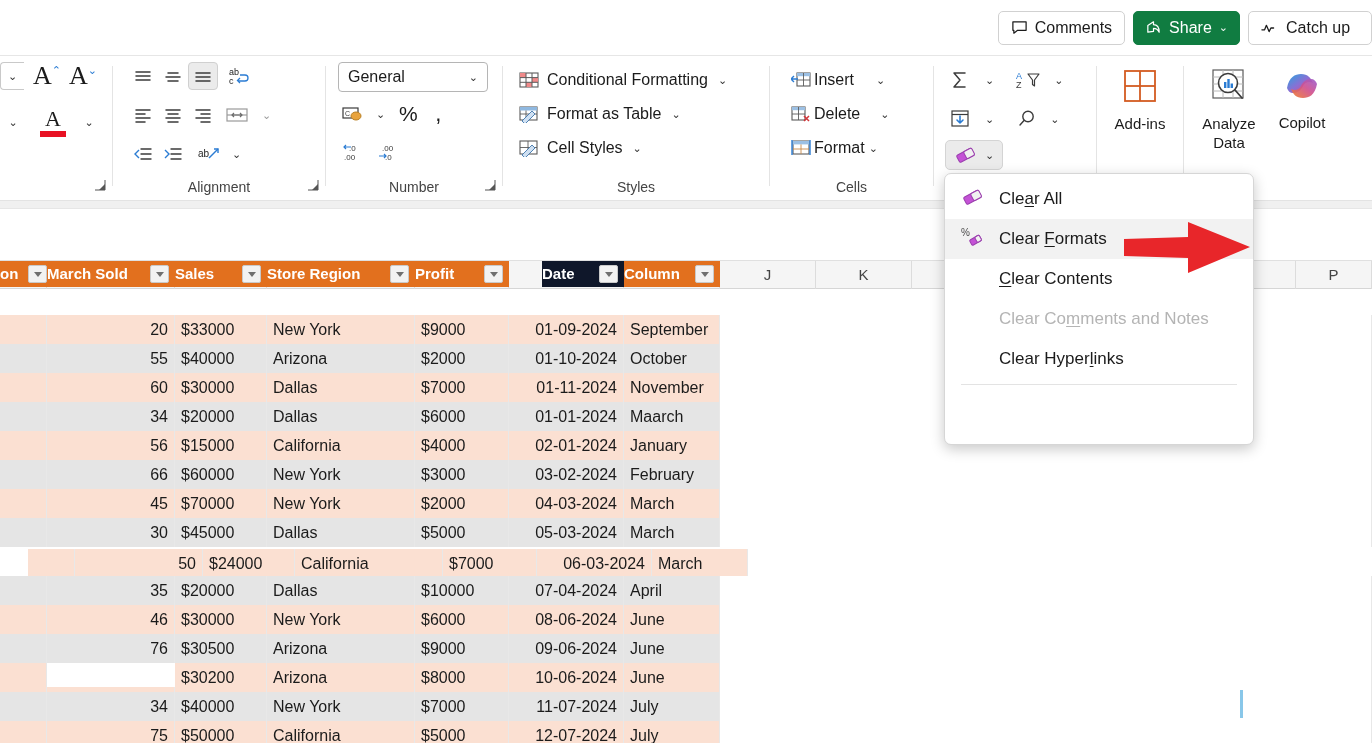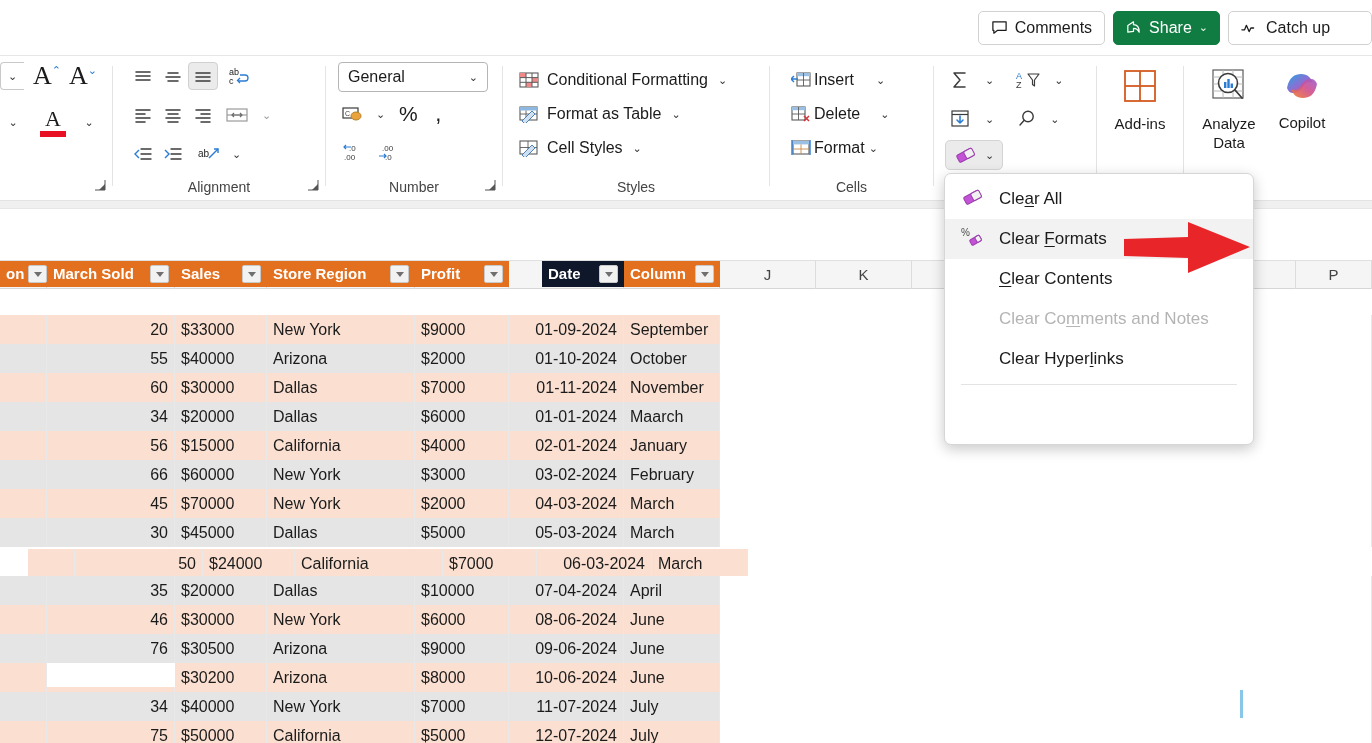--- a/index.html
+++ b/index.html
@@ -123,21 +123,21 @@
   .xcell.num { text-align: right; }
   .band { background: #fbe0d2; }
   .plain { background: #e5e5e5; }
   .outside { background:#ffffff; border-right:1px solid #e8e8e8; }
 
   
   .thdr { position: absolute; left: 0; top: 0; width: 740px; height: 26px; }
   .thcell {
     position: absolute; top: 0; height: 26px; line-height: 26px;
     background: #e2701e; color: #fff; font-size: 15px; font-weight: bold;
-    padding-left: 6px; white-space: nowrap; overflow: hidden;
+    white-space: nowrap; overflow: hidden;
   }
   .filt {
     position: absolute; top: 4px; width: 19px; height: 18px;
     background: #f2f2f2; border: 1px solid #c9c9c9; border-radius: 2px;
     display: flex; align-items: center; justify-content: center;
   }
   .filt:after {
     content: ""; width: 0; height: 0;
     border-left: 4px solid transparent; border-right: 4px solid transparent;
     border-top: 5px solid #6f6f6f;
@@ -183,21 +183,21 @@
       </div>
       <div class="btn-green">
         <span class="ico">
           <svg width="17" height="17" viewBox="0 0 18 18">
               <path d="M3 14V7l6-4v3c4 0 6 3 6 8-1.5-3-3.5-4-6-4v3z" fill="none" stroke="#fff" stroke-width="1.3" stroke-linejoin="round"></path>
             </svg>
         </span>
         <span>Share</span>
         <span class="chev">⌄</span>
       </div>
-      <div class="btn-outline" style="width:144px;overflow:hidden;">
+      <div class="btn-outline" style="width:124px;overflow:hidden;">
         <span class="ico">
           <svg width="18" height="14" viewBox="0 0 20 14">
               <polyline points="1,9 4,9 6,4 9,11 11,7 14,7" fill="none" stroke="#1b1b1b" stroke-width="1.4" stroke-linejoin="round" stroke-linecap="round"></polyline>
             </svg>
         </span>
         <span>Catch up</span>
       </div>
     </div>
   </div>
 

